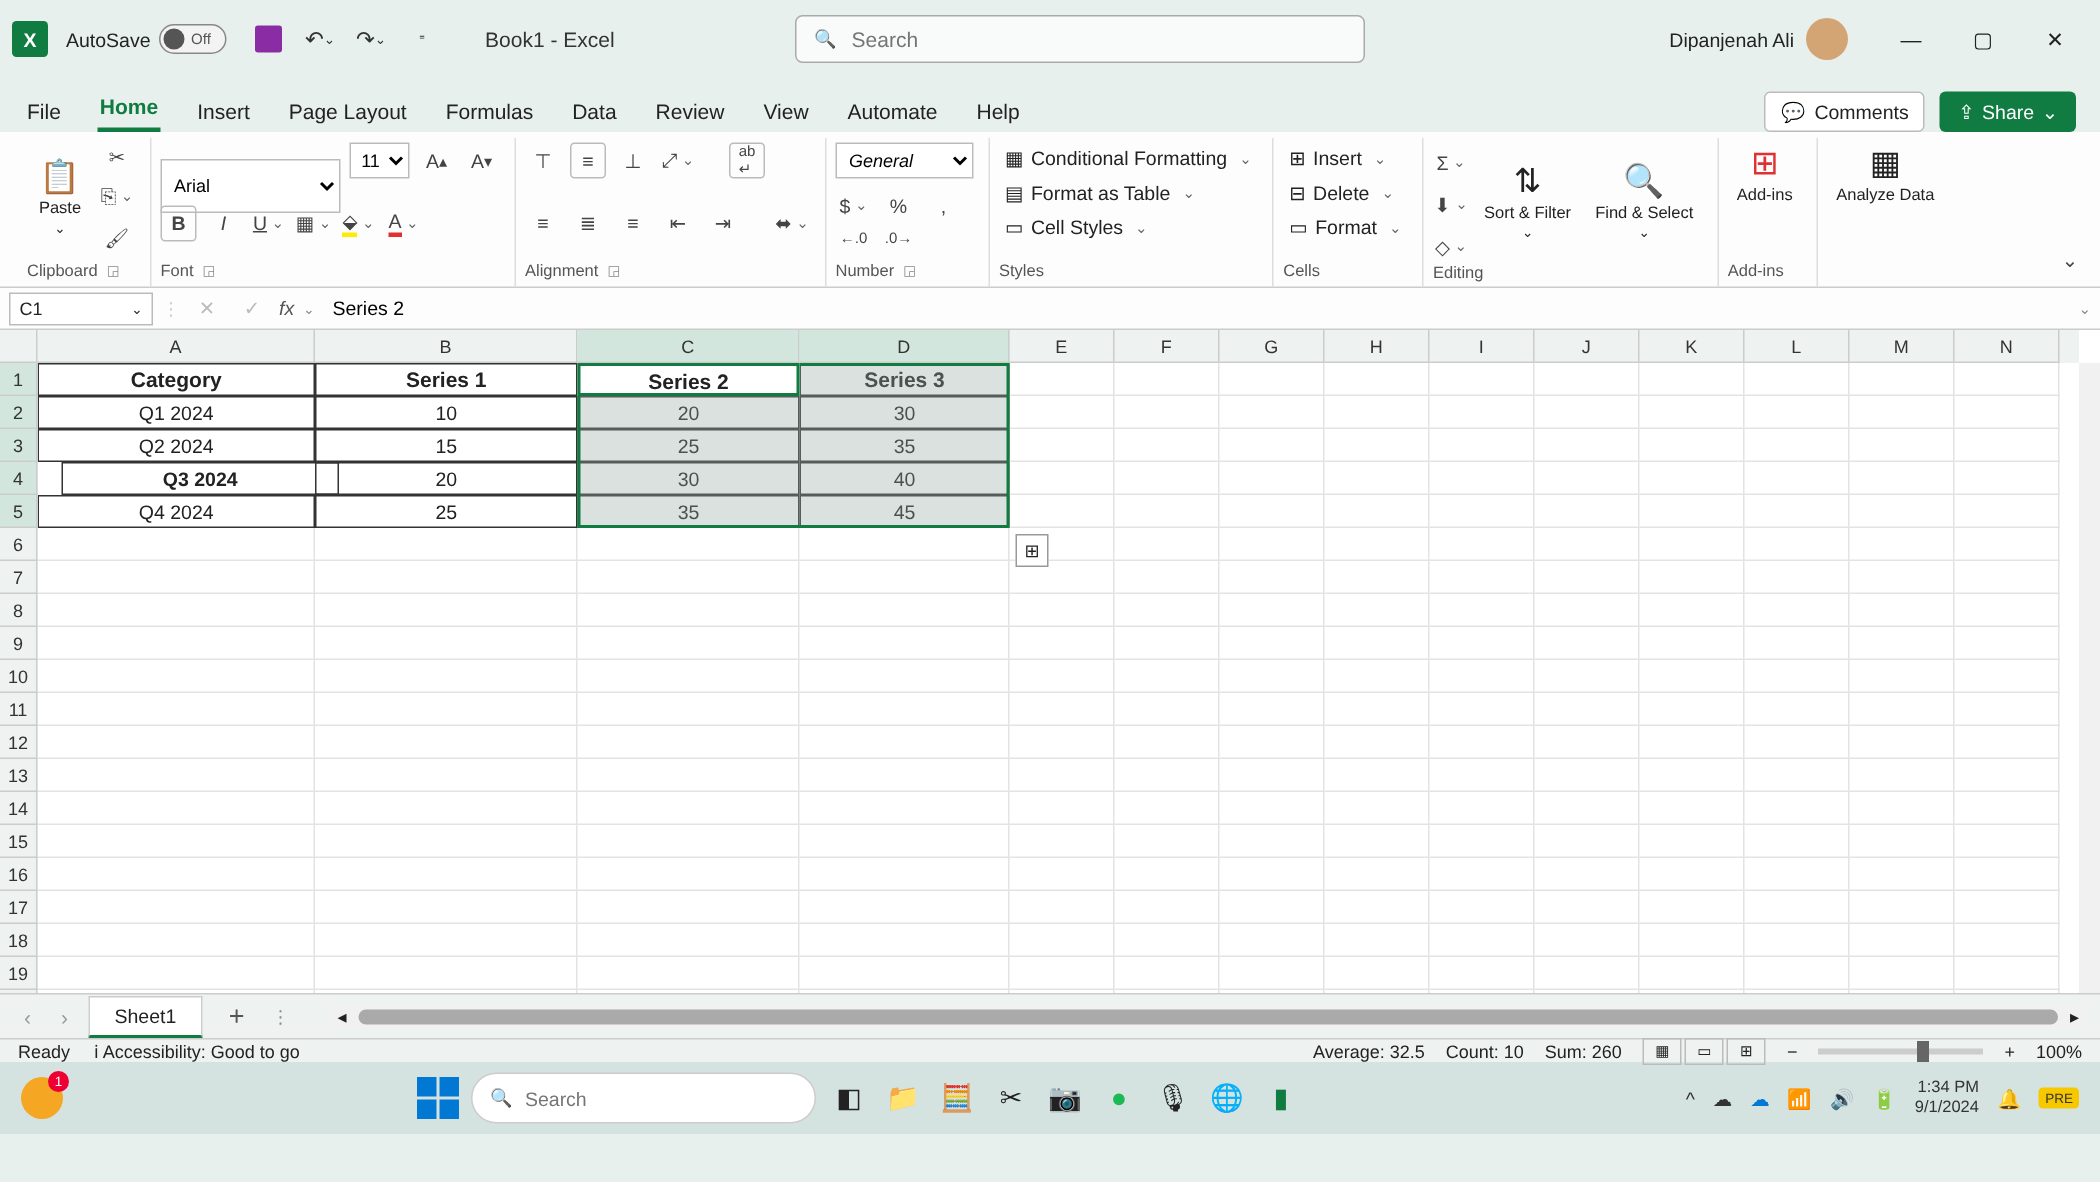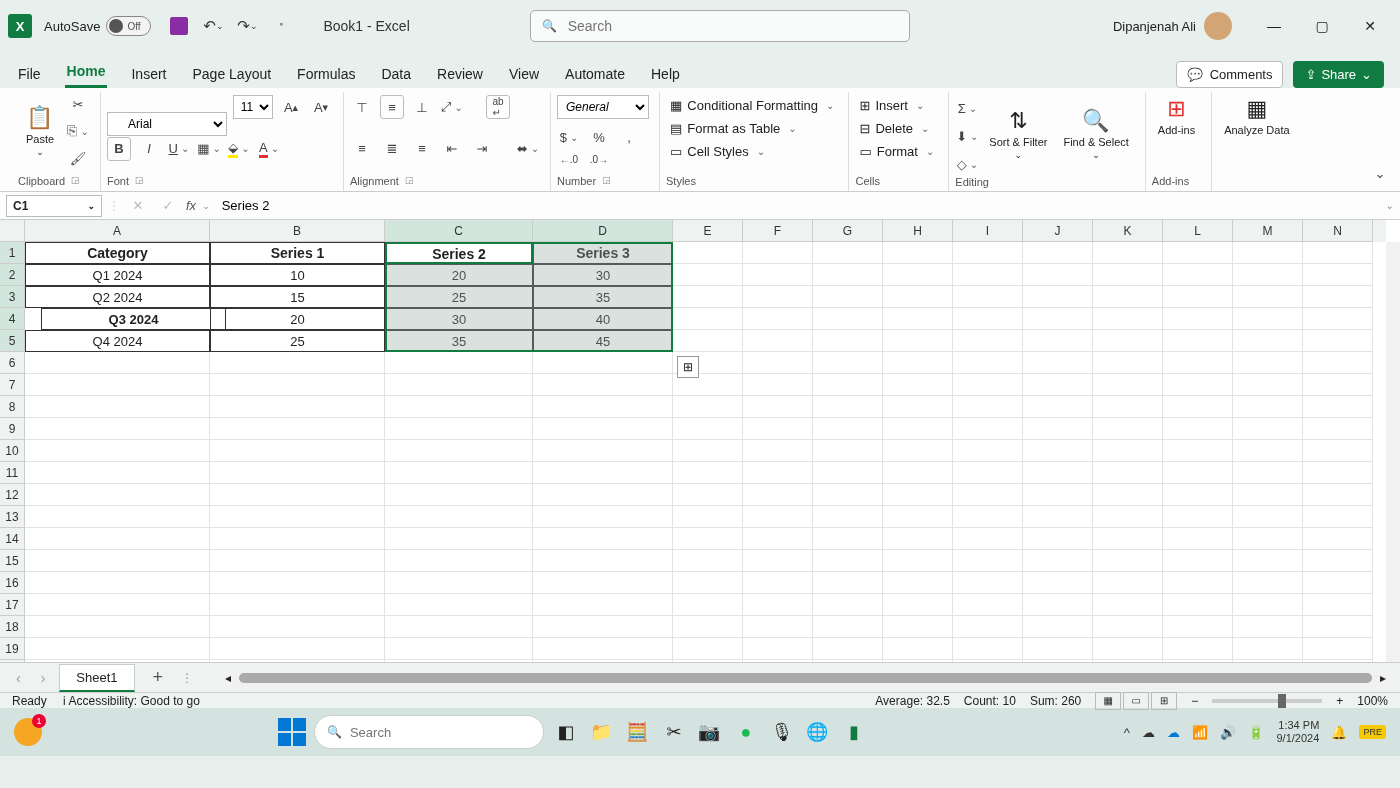--- a/index.html
+++ b/index.html
@@ -29,27 +29,27 @@
 .share-btn{background:#107c41;color:#fff;border:none;border-radius:4px;padding:6px 12px;display:flex;align-items:center;gap:5px;font-size:13px;cursor:pointer;}
 .ribbon{background:#fdfdfd;height:104px;border-bottom:1px solid #ccc;display:flex;padding:4px 8px 0 12px;}
 .rgroup{border-right:1px solid #ddd;padding:0 10px 2px 6px;display:flex;flex-direction:column;justify-content:space-between;}
 .rgroup-label{font-size:11px;text-align:center;color:#555;padding-bottom:2px;display:flex;justify-content:flex-start;gap:6px;}
 .dlaunch{font-size:9px;color:#888;}
 .rrow{display:flex;align-items:center;gap:6px;height:30px;}
 .rbtn{min-width:24px;height:24px;display:flex;align-items:center;justify-content:center;cursor:pointer;font-size:13px;border-radius:3px;color:#444;}
 .big-btn{display:flex;flex-direction:column;align-items:center;justify-content:center;padding:4px 6px;cursor:pointer;gap:2px;min-width:44px;}
 .big-btn-ic{font-size:22px;}
 .big-btn-lbl{font-size:11px;line-height:1.1;text-align:center;}
-.font-sel{width:120px;height:24px;border:1px solid #bbb;font-size:12px;padding:0 16px;background:#fff;margin-top:34px;}
+.font-sel{width:120px;height:36px;border:1px solid #bbb;font-size:12px;padding:0 4px;background:#fff;margin-top:34px;}
 .size-sel{width:40px;height:24px;border:1px solid #bbb;font-size:12px;text-align:center;background:#fff;}
 .num-sel{width:92px;height:24px;border:1px solid #bbb;font-size:12px;padding:0 4px;background:#fff;font-style:italic;}
 .txt-btn{display:flex;align-items:center;gap:5px;font-size:13px;cursor:pointer;padding:2px 4px;white-space:nowrap;}
 .chev::after{content:"⌄";font-size:10px;margin-left:3px;color:#666;}
 .fbar{height:28px;background:#fdfdfd;border-bottom:1px solid #ccc;display:flex;align-items:center;padding:0 6px;gap:6px;}
-.namebox{width:96px;height:22px;border:1px solid #bbb;background:#fff;font-size:12px;padding:0 6px;display:flex;align-items:center;justify-content:space-between;font-weight:bold;}
+.namebox{width:96px;height:22px;border:1px solid #bbb;background:#fff;font-size:12px;padding:0 6px;display:flex;align-items:center;justify-content:space-between;}
 .fx{font-size:13px;font-style:italic;color:#555;}
 .fbar input{flex:1;border:none;outline:none;font-size:13px;padding:0 6px;background:transparent;}
 .grid-area{height:442px;display:flex;background:#fff;position:relative;overflow:hidden;}
 .corner{width:25px;height:22px;background:#eef3f1;border-right:1px solid #ccc;border-bottom:1px solid #ccc;position:absolute;left:0;top:0;z-index:3;}
 .colheads{position:absolute;left:25px;top:0;right:14px;height:22px;display:flex;background:#eef3f1;z-index:2;}
 .ch{border-right:1px solid #ccc;border-bottom:1px solid #ccc;display:flex;align-items:center;justify-content:center;font-size:12px;color:#333;}
 .ch.sel{background:#d2e6de;}
 .rowheads{position:absolute;left:0;top:22px;bottom:0;width:25px;background:#eef3f1;z-index:2;}
 .rh{height:22px;border-bottom:1px solid #ccc;border-right:1px solid #ccc;display:flex;align-items:center;justify-content:center;font-size:12px;color:#333;}
 .rh.sel{background:#d2e6de;}

